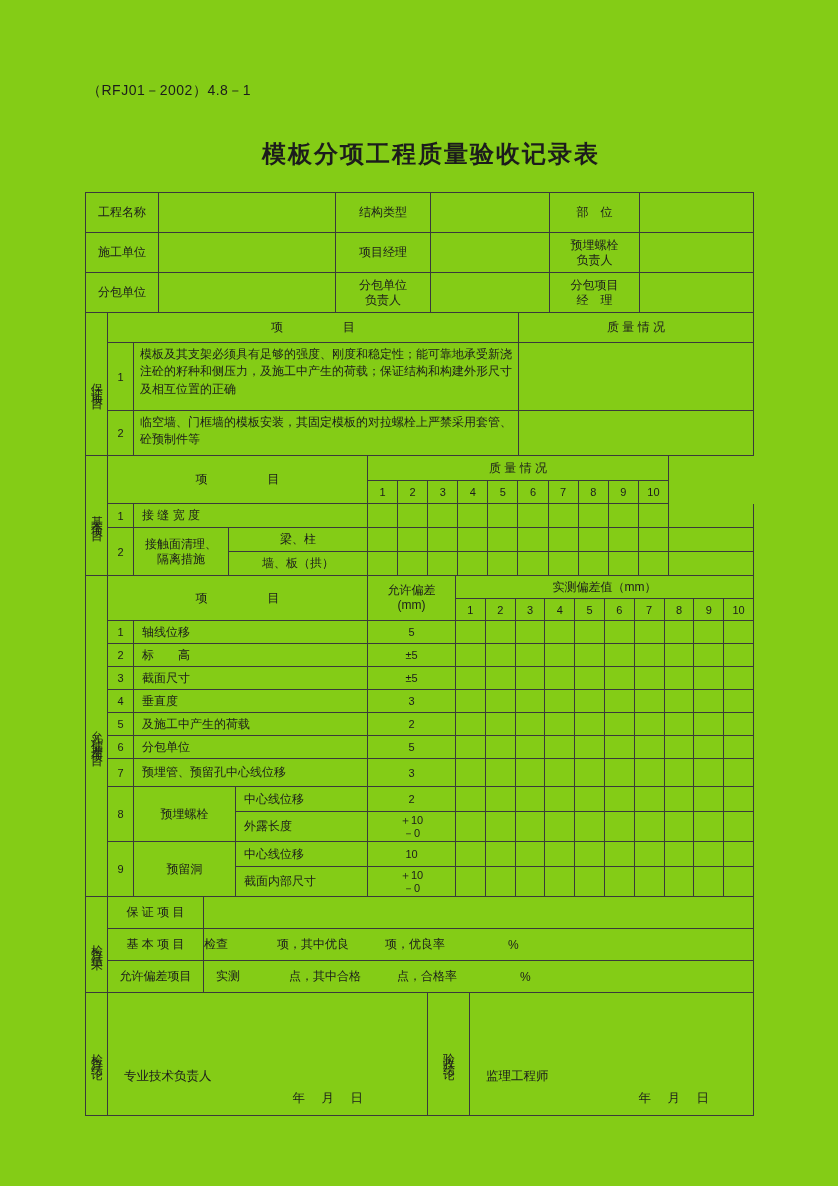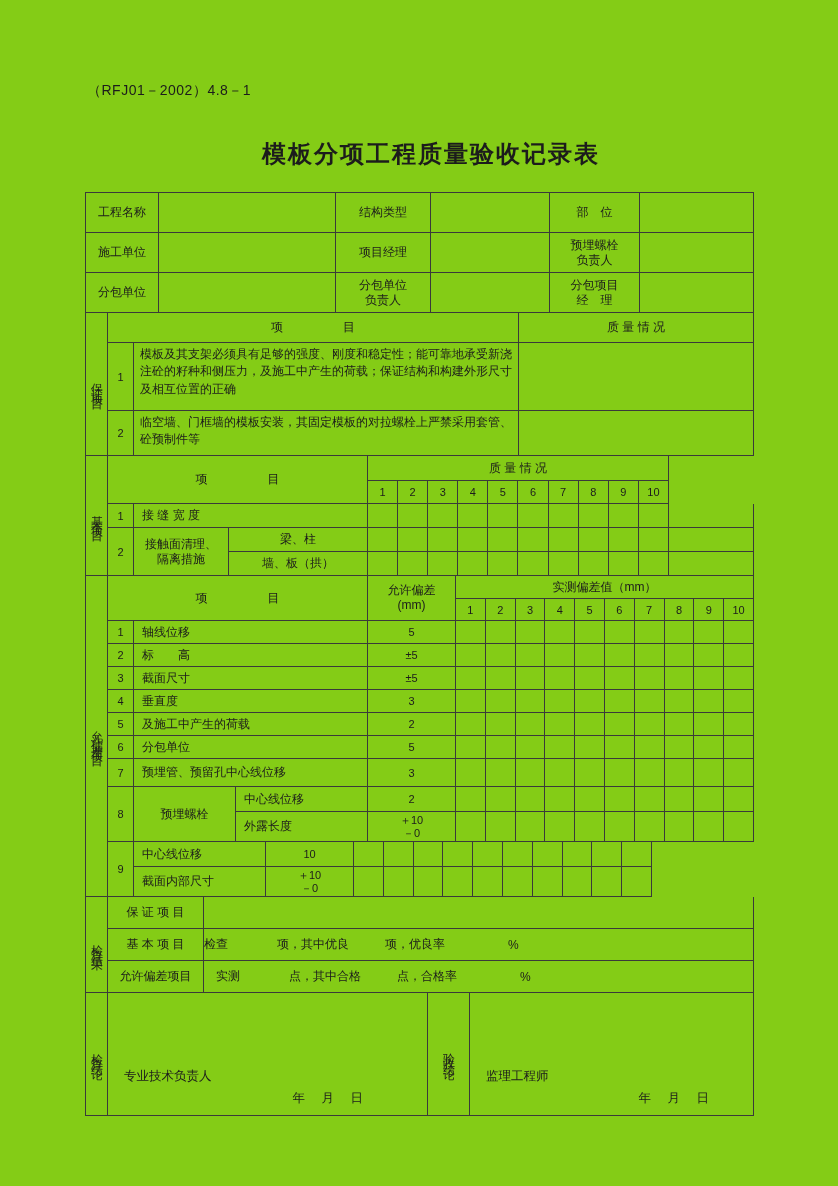--- a/index.html
+++ b/index.html
@@ -358,20 +358,21 @@
                   <div class="cell" style="width: 29.8px;"></div>
                   <div class="cell" style="width: 29.8px;"></div>
                   <div class="cell" style="width: 29.8px;"></div>
                 </div>
             </div>
           </div>
         </div>
 
         <div class="row" style="height:55px">
           <div class="cell num" style="width:26px;height:55px">9</div>
+          <div class="cell" style="width:102px;height:55px">预留洞</div>
           <div class="col" style="width:518px">
             <div class="row" style="height:25px">
               <div class="cell left" style="width:132px">中心线位移</div>
               <div class="cell num" style="width:88px">10</div>
               <div class="row">
                   <div class="cell" style="width: 29.8px;"></div>
                   <div class="cell" style="width: 29.8px;"></div>
                   <div class="cell" style="width: 29.8px;"></div>
                   <div class="cell" style="width: 29.8px;"></div>
                   <div class="cell" style="width: 29.8px;"></div>

